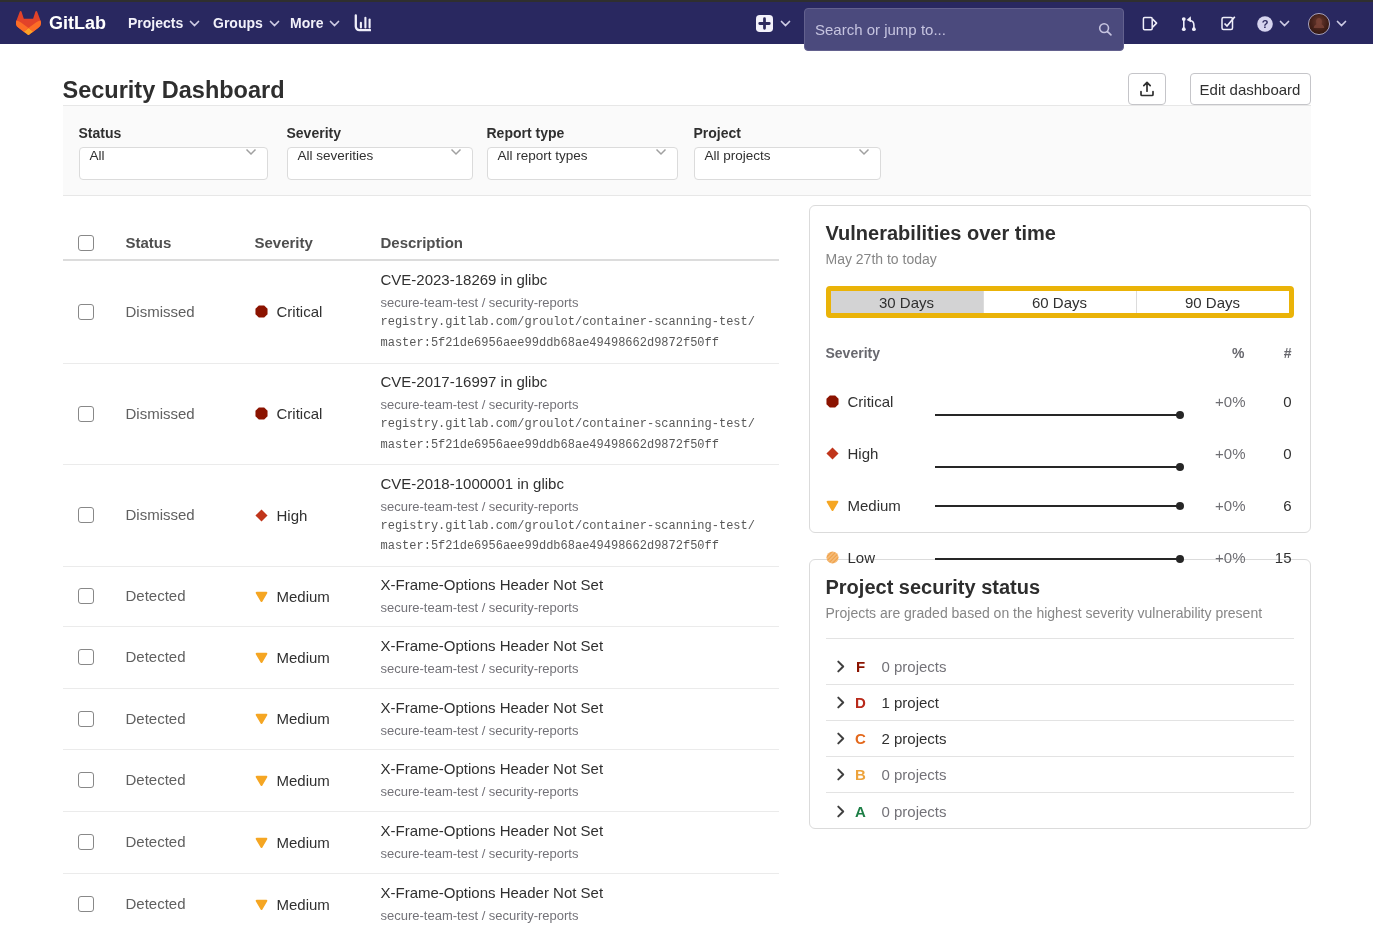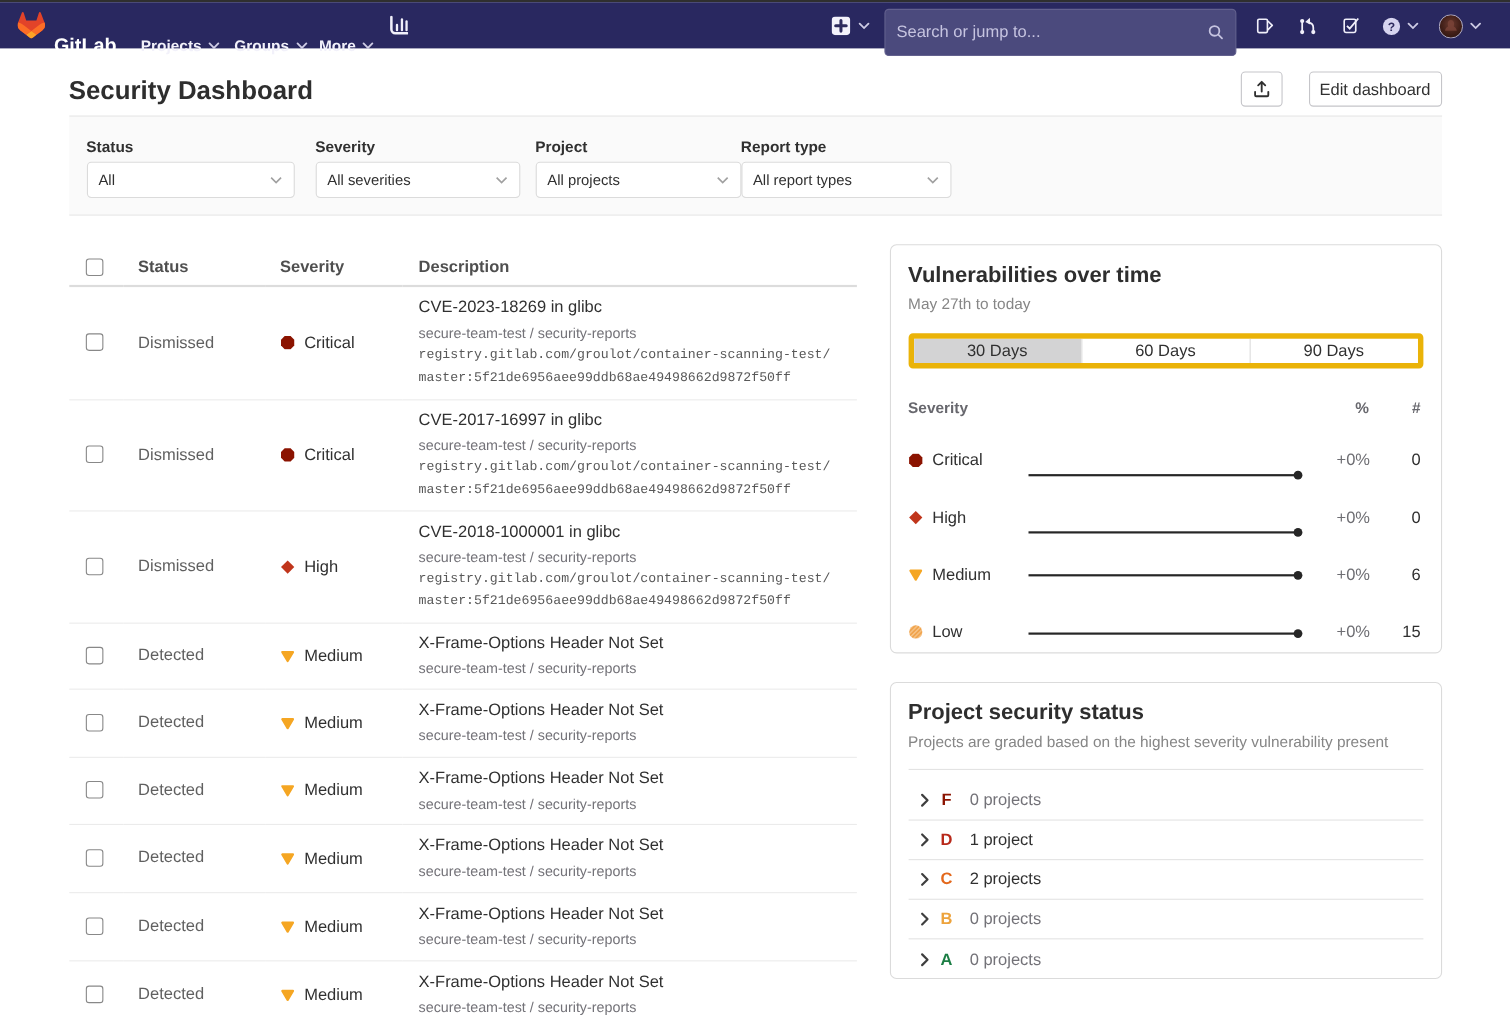--- a/index.html
+++ b/index.html
@@ -2,54 +2,54 @@
 <html><head>
 <meta charset="utf-8">
 <style>
 * { box-sizing: border-box; margin: 0; padding: 0; }
 html,body { width:1373px; }
 body { font-family: "Liberation Sans", sans-serif; color:#303030; background:#fff; }
 .topstrip { height:2px; background:#2f2f2f; }
 .navbar { height:42px; background:#292860; position:relative; }
 .logo-txt { color:#fff; font-size:18px; font-weight:700; }
 .nav-item { color:#f2f1fa; font-size:14px; font-weight:700; display:flex; align-items:center; }
-.navabs { position:absolute; top:18px; height:42px; display:flex; align-items:center; }
+.navabs { position:absolute; top:0; height:42px; display:flex; align-items:center; }
 .caret { display:inline-block; margin-left:6px; }
 .searchbox { width:320px; height:43px; background:#4b4a7d; border:1px solid #63618e; border-radius:4px; display:flex; align-items:center; padding:0 10px; }
 .searchbox span { color:#c6c4e0; font-size:15px; flex:1; }
 .container { width:1248px; margin:0 auto; position:relative; }
-.pagehead { display:flex; align-items:center; justify-content:space-between; padding-top:14px; height:61px; }
+.pagehead { display:flex; align-items:flex-end; justify-content:space-between; padding-top:14px; height:61px; }
 h1 { font-size:23.5px; font-weight:700; color:#2e2e2e; line-height:30px; }
 .btn { background:#fff; border:1px solid #c5c5c9; border-radius:4px; height:32px; margin-top:-1px; display:inline-flex; align-items:center; justify-content:center; font-size:15px; color:#303030; }
 .btn-icon { width:38px; }
 .btn-edit { width:121px; margin-left:24px; }
 .filters { background:#fafafa; border-top:1px solid #e7e7e7; border-bottom:1px solid #e7e7e7; height:91px; padding:19px 16px 0; display:flex; }
 .fcol label { display:block; font-size:14px; font-weight:700; color:#303030; margin-bottom:6px; }
-.sel { height:33px; background:#fff; border:1px solid #dbdbdb; border-radius:4px; display:flex; align-items:center; padding:0 10px; font-size:13.5px; color:#303030; justify-content:space-between; }
+.sel { height:33px; background:#fff; border:1px solid #dbdbdb; border-radius:4px; display:flex; padding:0 10px; font-size:13.5px; color:#303030; justify-content:space-between; }
 .main { display:flex; margin-top:0; }
 .tablewrap { width:716px; }
 table { border-collapse:collapse; width:716px; margin-top:30px; }
 th { font-size:15px; font-weight:700; color:#4f4f4f; text-align:left; padding:0; }
 .theadrow { height:34px; border-bottom:2px solid #dcdcdc; }
 td { vertical-align:middle; padding:0; }
 tr.vrow { border-bottom:1px solid #ebebeb; }
 .cb { width:16px; height:16px; border:1px solid #888; border-radius:3px; background:#fff; display:inline-block; position:relative; top:2px; }
 .c1 { width:49px; padding-left:15px; }
 .c2 { width:129px; padding-left:14px; }
 .c3 { width:125px; padding-left:14px; }
 .c4 { padding-left:15px; }
 .status { color:#606060; font-size:15px; }
 .sev { display:flex; align-items:center; font-size:15px; color:#303030; }
 .sev svg { margin-right:9px; }
 .dtitle { font-size:15px; color:#303030; line-height:20px; margin-bottom:4px; }
 .dsub { font-size:13px; color:#737278; line-height:18px; }
 .dmono { font-family:"Liberation Mono", monospace; font-size:12px; color:#585858; line-height:20.5px; white-space:nowrap; }
 .rightcol { width:502px; margin-left:30px; }
 .card { border:1px solid #dbdbdb; border-radius:6px; background:#fff; }
-.card1 { margin-top:26px; height:372px; padding:16px; position:relative; }
+.card1 { margin-top:9px; height:328px; padding:16px; position:relative; }
 .cardtitle { font-size:20px; font-weight:700; color:#2e2e2e; }
 .cardsub { font-size:14px; color:#868686; margin-top:6px; }
 .btngroup { display:flex; width:468px; height:32px; margin-top:19px; border:5px solid #eab308; border-radius:4px; overflow:hidden; }
 .btngroup .bg-btn { flex:1; display:flex; align-items:center; justify-content:center; font-size:15px; color:#303030; background:#fff; border-left:1px solid #dcdcdc; }
 .btngroup .bg-btn:first-child { border-left:none; background:#d3d3d4; }
 .sevhead { display:flex; margin-top:27px; position:relative; font-size:14px; font-weight:700; color:#68686e; }
 .sevhead .ph { position:absolute; right:49px; top:0; }
 .sevhead .hh { position:absolute; right:2px; top:0; }
 .sevrow { height:52px; display:flex; align-items:center; position:relative; }
 .sevrow .slabel { font-size:15px; color:#303030; margin-left:9px; }
@@ -174,29 +174,29 @@
         <div class="sel">All<svg width="12" height="8" viewBox="0 0 12 8">
             <path d="M1.5 1.5 6 6 10.5 1.5" fill="none" stroke="#a0a0a0" stroke-width="1.5"></path>
           </svg></div>
       </div>
     <div class="fcol" style="width:186px;margin-right:14px;">
         <label>Severity</label>
         <div class="sel">All severities<svg width="12" height="8" viewBox="0 0 12 8">
             <path d="M1.5 1.5 6 6 10.5 1.5" fill="none" stroke="#a0a0a0" stroke-width="1.5"></path>
           </svg></div>
       </div>
+    <div class="fcol" style="width:191px;margin-right:16px;">
+        <label>Report type</label>
+        <div class="sel">All report types<svg width="12" height="8" viewBox="0 0 12 8">
+            <path d="M1.5 1.5 6 6 10.5 1.5" fill="none" stroke="#a0a0a0" stroke-width="1.5"></path>
+          </svg></div>
+      </div>
     <div class="fcol" style="width:187px;">
         <label>Project</label>
         <div class="sel">All projects<svg width="12" height="8" viewBox="0 0 12 8">
-            <path d="M1.5 1.5 6 6 10.5 1.5" fill="none" stroke="#a0a0a0" stroke-width="1.5"></path>
-          </svg></div>
-      </div>
-    <div class="fcol" style="width:191px;margin-right:16px;">
-        <label>Report type</label>
-        <div class="sel">All report types<svg width="12" height="8" viewBox="0 0 12 8">
             <path d="M1.5 1.5 6 6 10.5 1.5" fill="none" stroke="#a0a0a0" stroke-width="1.5"></path>
           </svg></div>
       </div>
   </div>
   <div class="main">
     <div class="tablewrap">
       <table>
         <tbody>
             <tr class="theadrow">
               <th class="c1"><span class="cb"></span></th>

